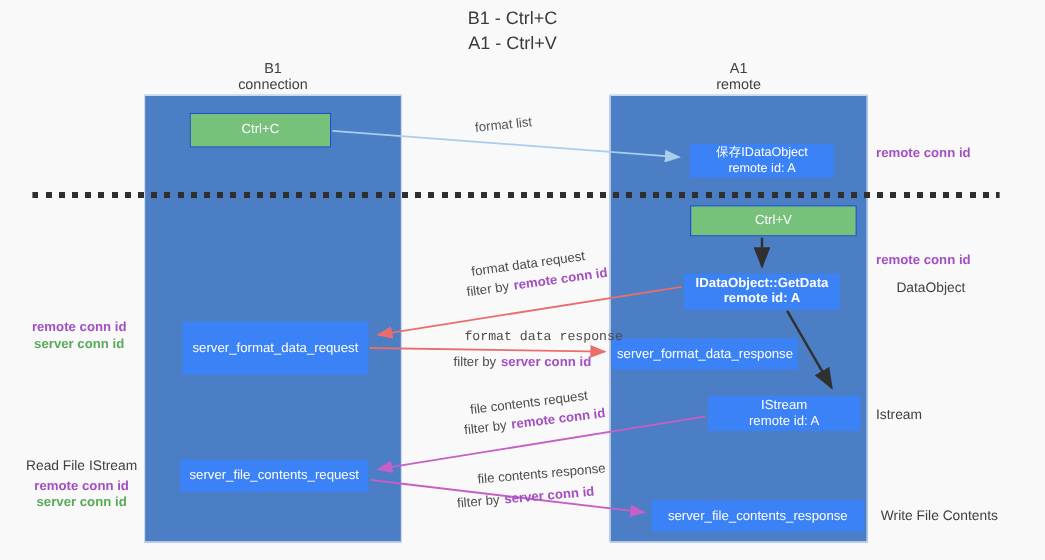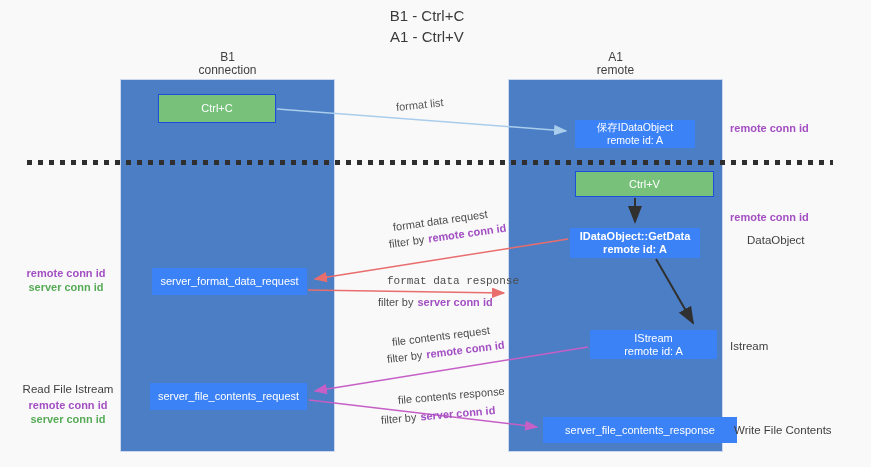--- a/index.html
+++ b/index.html
@@ -98,35 +98,38 @@
 
   <div class="abs node green" style="left:575px;top:171px;width:139px;height:26px;">
     <span>Ctrl+V</span>
   </div>
 
   <div class="abs node orange" style="left:570px;top:228px;width:130px;height:30px;font-weight:bold;">
     <span>IDataObject::GetData</span>
     <span>remote id: A</span>
   </div>
 
-  <div class="abs node orange" style="left:152px;top:268px;width:155px;height:27px;">
+  <div class="abs node orange" style="left:152px;top:268px;width:155px;height:44px;">
     <span>server_format_data_request</span>
   </div>
 
+  <div class="abs node orange" style="left:510px;top:282px;width:155px;height:26px;">
+    <span>server_format_data_response</span>
+  </div>
 
   <div class="abs node orange" style="left:590px;top:330px;width:127px;height:29px;">
     <span>IStream</span>
     <span>remote id: A</span>
   </div>
 
   <div class="abs node orange" style="left:150px;top:383px;width:157px;height:27px;text-align:right;">
     <span>server_file_contents_request</span>
   </div>
 
-  <div class="abs node orange" style="left:543px;top:417px;width:194px;height:26px;">
+  <div class="abs node orange" style="left:543px;top:417px;width:177px;height:26px;">
     <span>server_file_contents_response</span>
   </div>
 
   <div class="abs elabel" style="left:396px;top:101px;transform:rotate(-6deg);color:#575757;">format list</div>
 
   <div class="abs elabel" style="left:393px;top:221px;transform:rotate(-8deg);">format data request</div>
   <div class="abs elabel" style="left:389px;top:238px;transform:rotate(-8deg);">
     <span class="fprefix">filter by</span><span class="purple">remote conn id</span>
   </div>
 
@@ -150,18 +153,18 @@
   <div class="abs ann ann-dark" style="left:747px;top:234px;">DataObject</div>
   <div class="abs ann ann-dark" style="left:730px;top:340px;">Istream</div>
   <div class="abs ann ann-dark" style="left:734px;top:424px;text-align:center;">Write File Contents</div>
 
   <div class="abs ann leftgroup" style="left:22px;top:266px;width:88px;">
     <div class="purple">remote conn id</div>
     <div class="greentxt">server conn id</div>
   </div>
 
   <div class="abs ann leftgroup" style="left:18px;top:382px;width:100px;">
-    <div class="ann-dark">Read File Istream</div>
+    <div class="ann-dark">Read File IStream</div>
     <div class="purple" style="margin-top:2px;">remote conn id</div>
     <div class="greentxt">server conn id</div>
   </div>
 
 </div>
 
 </body></html>

